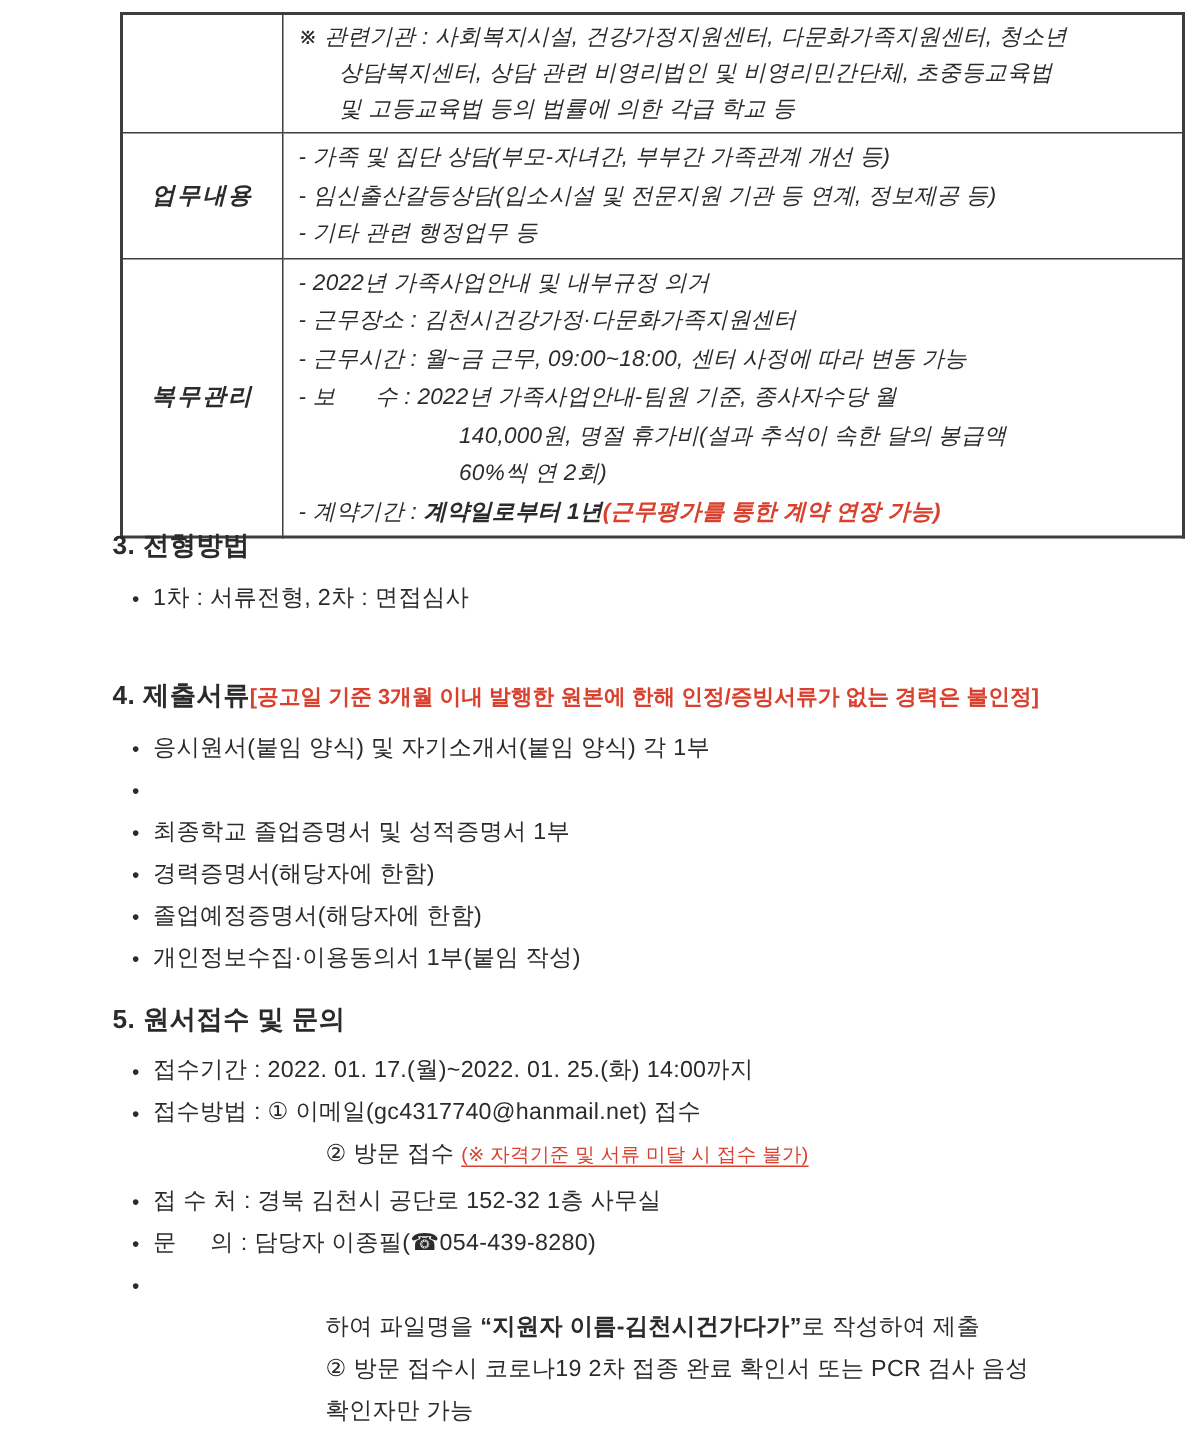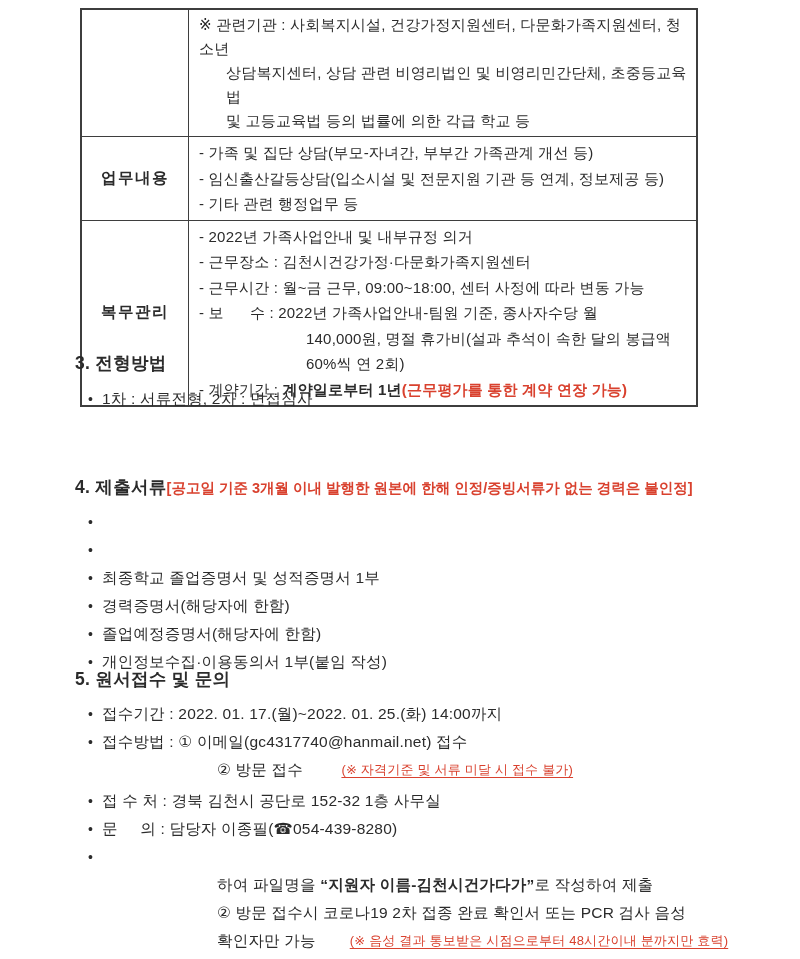--- a/index.html
+++ b/index.html
@@ -10,43 +10,44 @@
   html,body{margin:0;padding:0;background:#fff;}
   body{
     width:800px;height:959px;
     font-family:"Liberation Sans","DejaVu Sans",sans-serif;
     color:var(--ink);
   }
   .page{position:relative;width:800px;height:959px;background:#ffffff;overflow:hidden;}
 
   
   .doc-table{
-    position:absolute;left:80px;top:8px;width:618px;
+    position:absolute;left:80px;top:8px;width:710px;
     border-collapse:collapse;table-layout:fixed;
     border:2px solid var(--bd);
+    font-style:italic;
   }
   .doc-table td{border:1.5px solid var(--bd);vertical-align:middle;}
   td.lbl{
     width:104px;text-align:center;font-weight:bold;
     font-size:15.5px;letter-spacing:1.5px;
   }
   td.cnt{padding:3px 6px 3px 10px;font-size:15px;}
   .tl{white-space:pre-wrap;letter-spacing:0.2px;}
   tr.r1 .tl{line-height:24px;}
   tr.r2 .tl{line-height:25.5px;}
   tr.r3 .tl{line-height:25.5px;}
   .ind{padding-left:27px;}
   .pay{padding-left:107px;}
   .bold{font-weight:bold;}
   .red{color:var(--red);}
 
   
   .sec{position:absolute;left:75px;width:680px;}
   #s3{top:352px;}
-  #s4{top:476px;}
+  #s4{top:452px;}
   #s5{top:668px;}
   .sec-title{
     margin:0;font-size:17.5px;font-weight:bold;letter-spacing:0.3px;
     white-space:pre-wrap;line-height:22px;
   }
   .sec-title .note{
     font-size:14.5px;color:var(--red);font-weight:bold;letter-spacing:0;
   }
   .items{margin-top:10px;}
   #s3 .items{margin-top:11px;}
@@ -55,21 +56,20 @@
     display:flex;align-items:flex-start;
     padding-left:13px;line-height:28px;font-size:15.5px;
     white-space:pre-wrap;letter-spacing:0.2px;
   }
   .bl .bu{flex:0 0 14px;font-size:14px;}
   .bl.cont{padding-left:142px;}
   .bl.m3{margin-top:3px;}
   .rednote{
     color:var(--red);font-size:13px;text-decoration:underline;
     text-underline-offset:3px;
-    margin-left:34px;
   }
 </style>
 </head>
 <body>
 
 <div class="page">
 
   <table class="doc-table">
     <tbody>
         <tr class="r1">
@@ -106,37 +106,37 @@
   <div class="sec" id="s3">
     <h2 class="sec-title">3. 전형방법</h2>
     <div class="items">
       <div class="bl"><span class="bu">•</span><span>1차 : 서류전형, 2차 : 면접심사</span></div>
     </div>
   </div>
 
   <div class="sec" id="s4">
     <h2 class="sec-title"><span>4. 제출서류</span><span class="note">[공고일 기준 3개월 이내 발행한 원본에 한해 인정/증빙서류가 없는 경력은 불인정]</span></h2>
     <div class="items">
-      <div class="bl"><span class="bu">•</span></div>
+      <div class="bl"><span class="bu">•</span><span>응시원서(붙임 양식) 및 자기소개서(붙임 양식) 각 1부</span></div>
       <div class="bl"><span class="bu">•</span></div>
       <div class="bl"><span class="bu">•</span><span>최종학교 졸업증명서 및 성적증명서 1부</span></div>
       <div class="bl"><span class="bu">•</span><span>경력증명서(해당자에 한함)</span></div>
       <div class="bl"><span class="bu">•</span><span>졸업예정증명서(해당자에 한함)</span></div>
       <div class="bl"><span class="bu">•</span><span>개인정보수집·이용동의서 1부(붙임 작성)</span></div>
     </div>
   </div>
 
   <div class="sec" id="s5">
     <h2 class="sec-title">5. 원서접수 및 문의</h2>
     <div class="items">
       <div class="bl"><span class="bu">•</span><span>접수기간 : 2022. 01. 17.(월)~2022. 01. 25.(화) 14:00까지</span></div>
       <div class="bl"><span class="bu">•</span><span>접수방법 : ① 이메일(gc4317740@hanmail.net) 접수</span></div>
       <div class="bl cont"><span>② 방문 접수 </span><span class="rednote">(※ 자격기준 및 서류 미달 시 접수 불가)</span></div>
       <div class="bl m3"><span class="bu">•</span><span>접 수 처 : 경북 김천시 공단로 152-32 1층 사무실</span></div>
       <div class="bl"><span class="bu">•</span><span>문     의 : 담당자 이종필(☎054-439-8280)</span></div>
       <div class="bl"><span class="bu">•</span></div>
       <div class="bl cont"><span>하여 파일명을 </span><span class="bold">“지원자 이름-김천시건가다가”</span><span>로 작성하여 제출</span></div>
       <div class="bl cont"><span>② 방문 접수시 코로나19 2차 접종 완료 확인서 또는 PCR 검사 음성</span></div>
-      <div class="bl cont"><span>확인자만 가능</span><span class="rednote">(※ 음성 결과 통보받은 시점으로부터 48시간이내 분까지만 효력)</span></div>
+      <div class="bl cont"><span>확인자만 가능</span></div>
     </div>
   </div>
 
 </div>
 
 </body></html>

